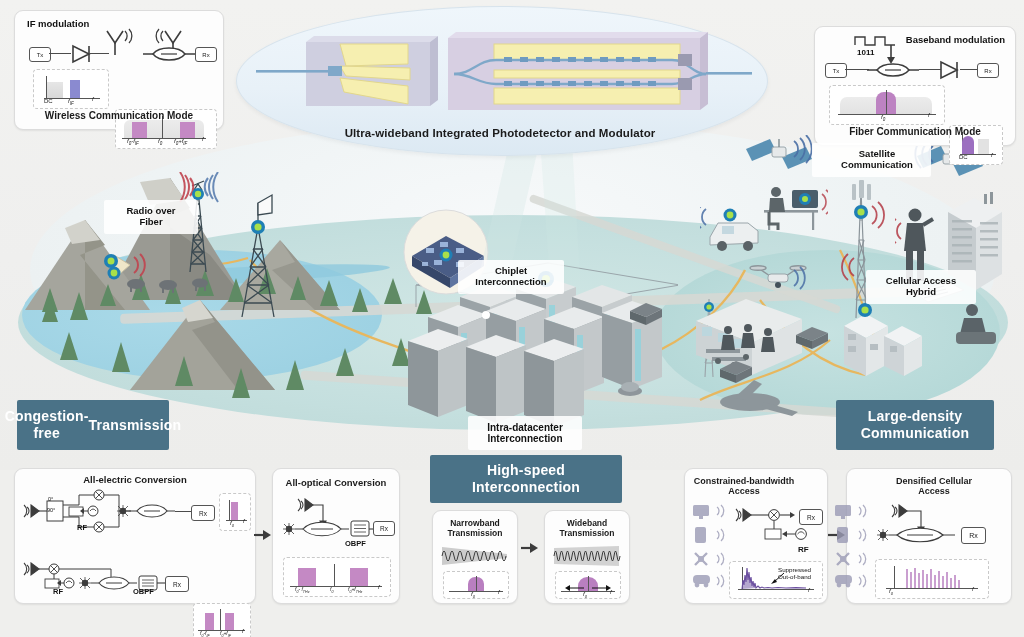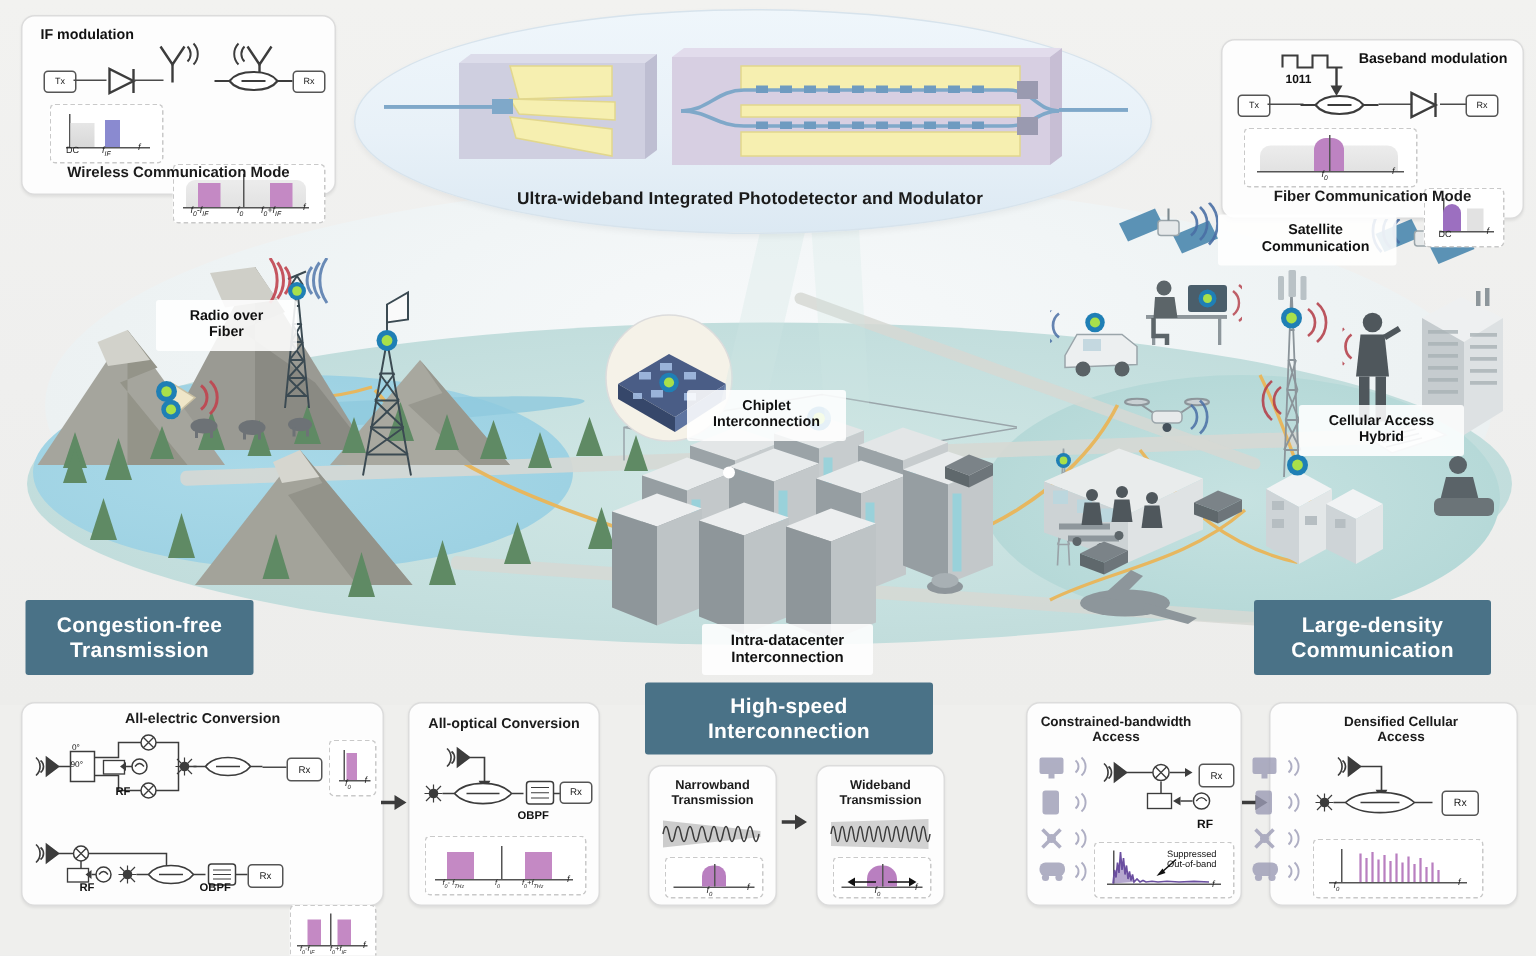--- a/index.html
+++ b/index.html
@@ -712,21 +712,21 @@
   <div class="white-label abs" style="left:812px;top:143px;width:98px;height:30px;font-size:9.5px;flex-direction:column;padding-left:16px;">
     <span>Satellite</span>
     <span>Communication</span>
   </div>
 
   <div class="white-label abs" style="left:866px;top:270px;width:100px;height:30px;font-size:9.5px;flex-direction:column;">
     <span>Cellular Access</span>
     <span>Hybrid</span>
   </div>
 
-  <div class="sec-label abs" style="left:17px;top:400px;width:152px;height:50px;font-size:14px;flex-direction:column;">
+  <div class="sec-label abs" style="left:17px;top:400px;width:152px;height:50px;font-size:14px;flex-direction:row;">
     <span>Congestion-free</span>
     <span>Transmission</span>
   </div>
 
   <div class="sec-label abs" style="left:430px;top:455px;width:192px;height:48px;font-size:14px;flex-direction:column;">
     <span>High-speed</span>
     <span>Interconnection</span>
   </div>
 
   <div class="sec-label abs" style="left:836px;top:400px;width:158px;height:50px;font-size:14px;flex-direction:column;">

